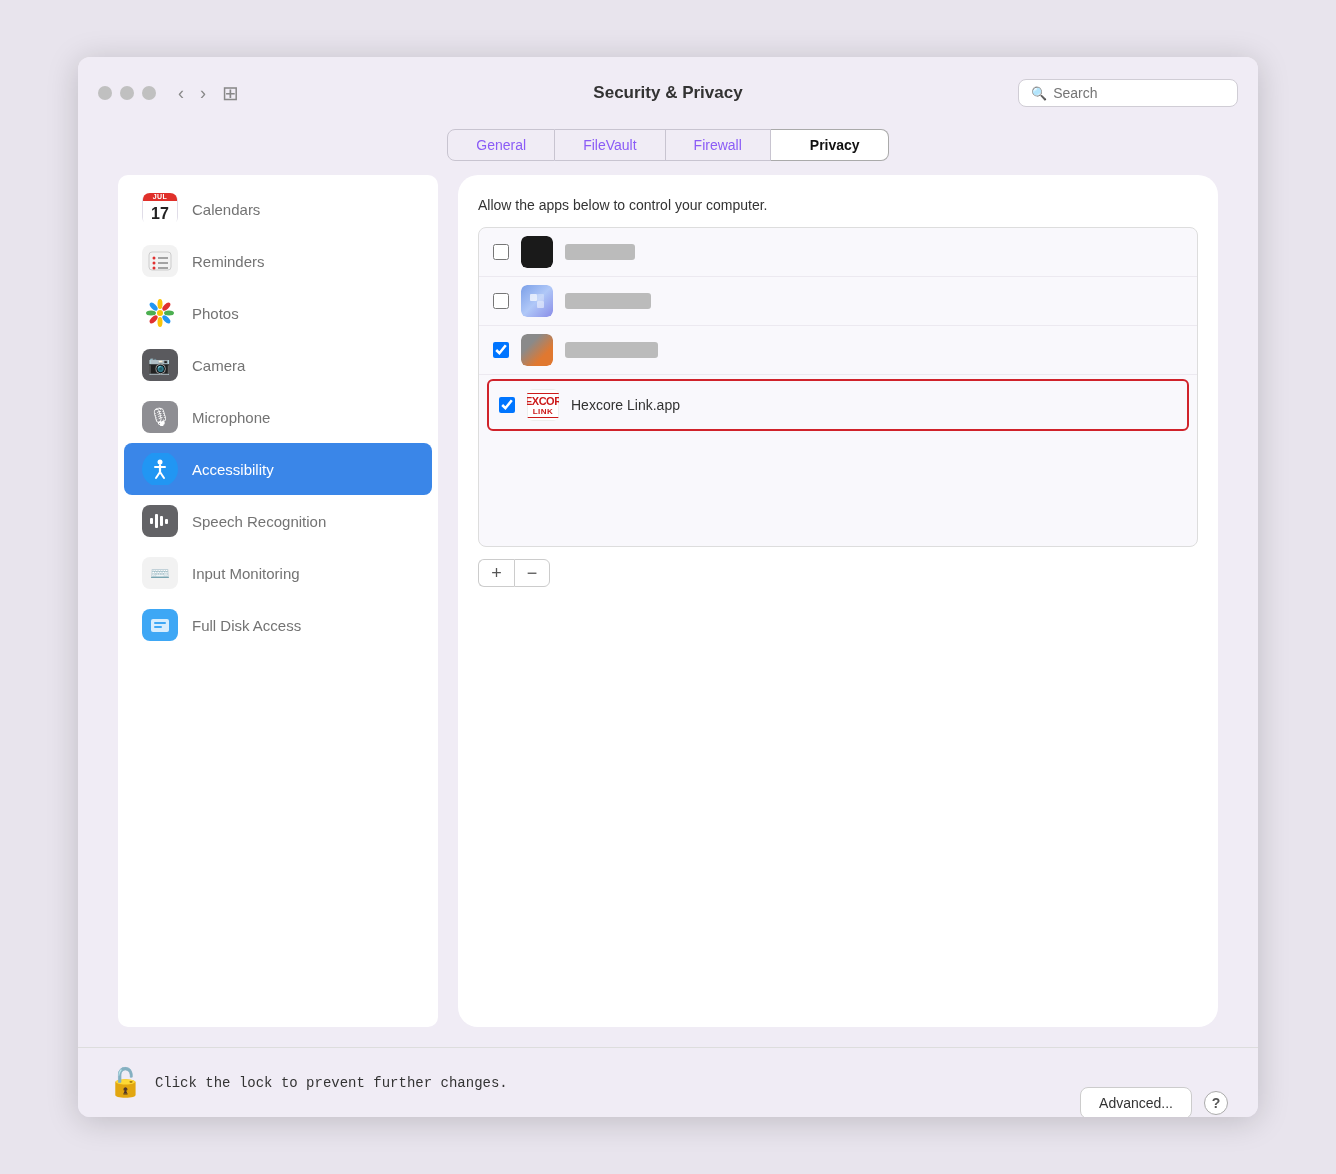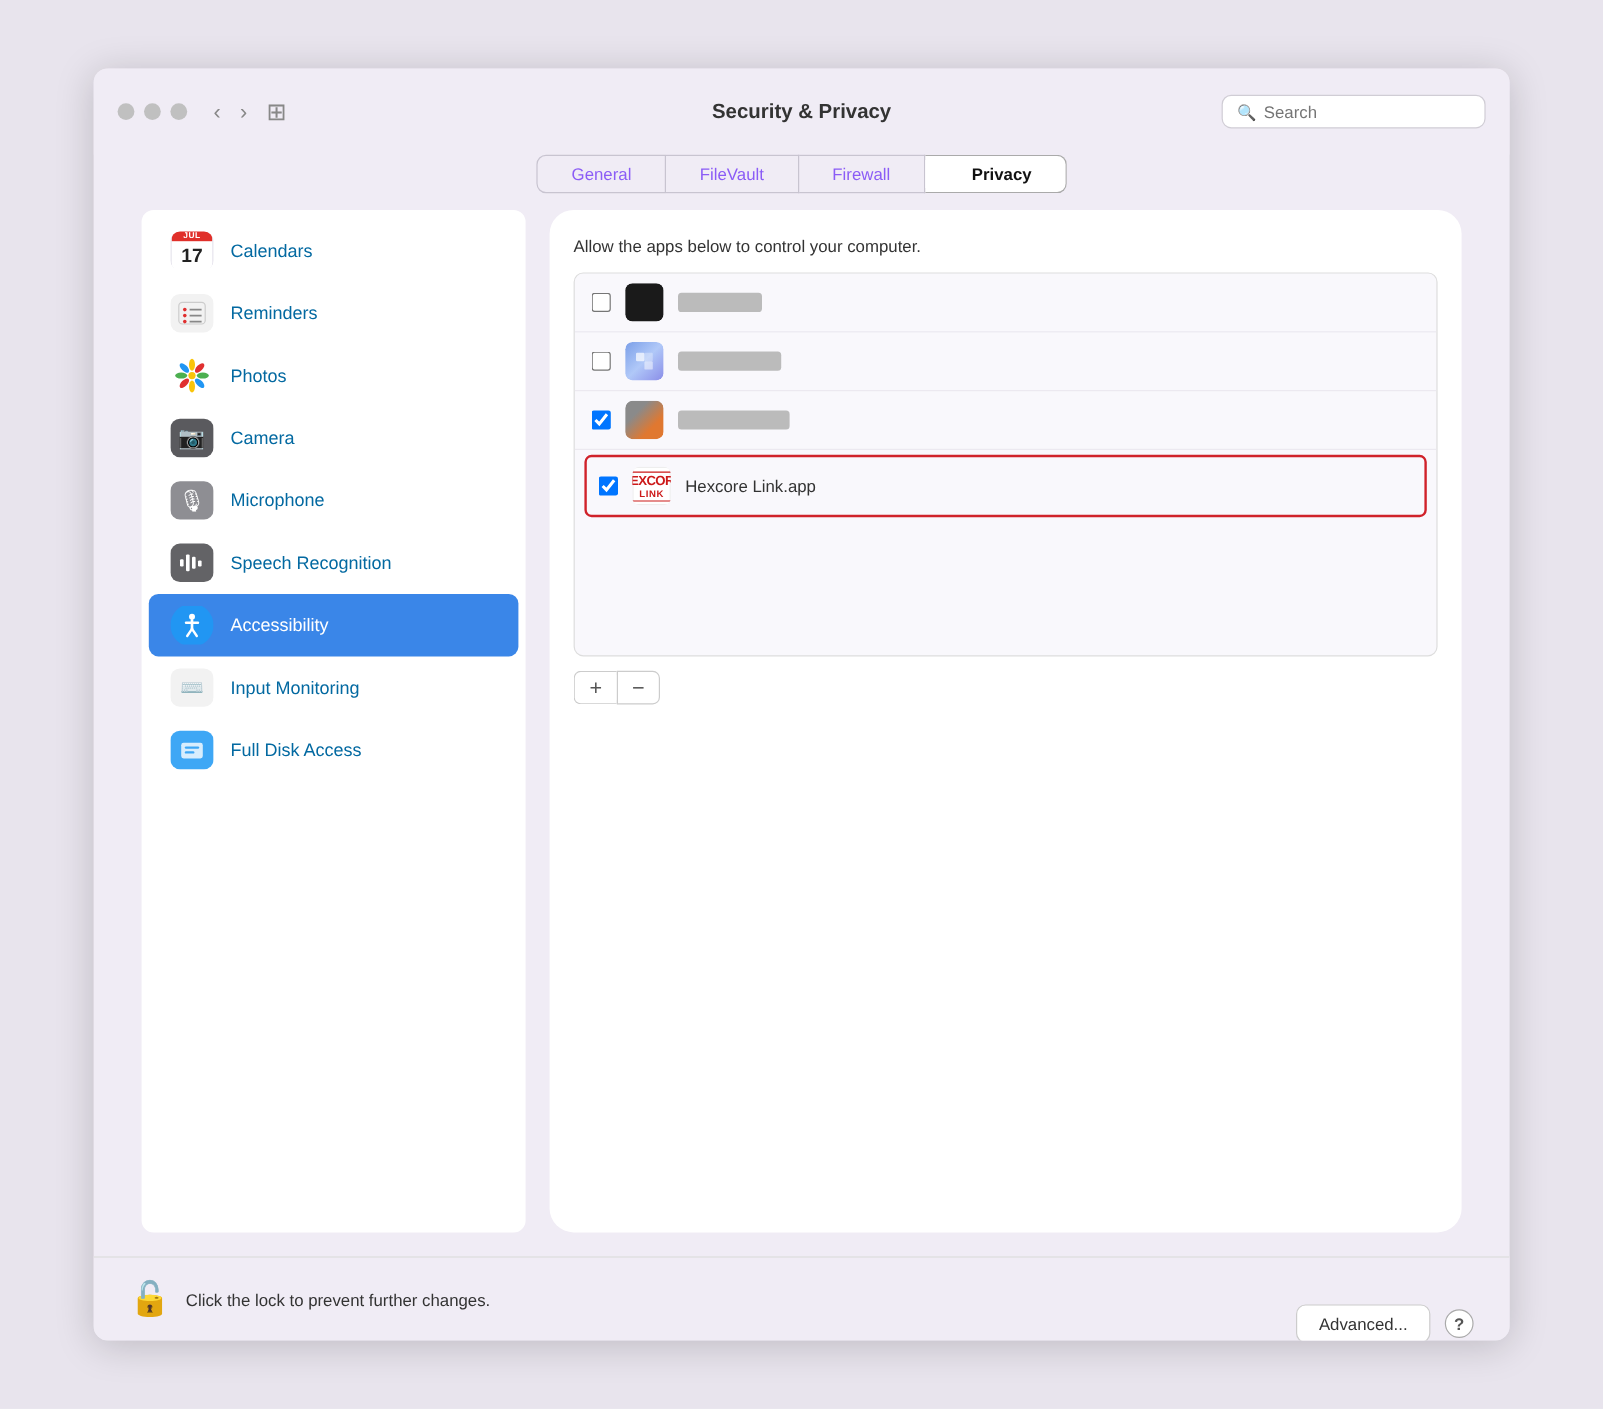--- a/index.html
+++ b/index.html
@@ -160,21 +160,21 @@
       border-radius: 8px;
       display: flex;
       align-items: center;
       justify-content: center;
       font-size: 18px;
       flex-shrink: 0;
       overflow: hidden;
     }
     .item-label {
       font-size: 15px;
-      color: #0369a1;
+      color: #737373;
     }
     
     .right-panel {
       flex: 1;
       display: flex;
       flex-direction: column;
       background: #fff;
       border-radius: 20px;
       padding: 22px 20px 20px 20px;
       overflow: hidden;
@@ -287,21 +287,21 @@
       padding: 0 30px;
       flex-shrink: 0;
       border-top: 1px solid #ddd;
     }
     .lock-icon-area {
       display: flex;
       align-items: center;
       gap: 12px;
     }
     .lock-emoji { font-size: 28px; }
-    .lock-text { font-size: 14px; color: #333; }
+    .lock-text { font-size: 14px; color: #333; font-family: Liberation Mono, monospace; }
     .footer-right {
       margin-left: auto;
       display: flex;
       align-items: center;
       gap: 12px;
       margin-top: 41px;
     }
     .advanced-btn {
       padding: 7px 18px;
       background: #fff;
@@ -533,47 +533,47 @@
         <span class="item-label">Camera</span>
       </div>
 
       <div class="sidebar-item">
         <div class="item-icon">
           <div class="mic-icon-bg">🎙</div>
         </div>
         <span class="item-label">Microphone</span>
       </div>
 
-      <div class="sidebar-item">
-        <div class="item-icon">
-          <div class="speech-icon-bg">
-            <svg width="22" height="22" viewBox="0 0 22 22" fill="none">
-              <rect x="1" y="8" width="3" height="6" rx="1" fill="white"></rect>
-              <rect x="6" y="4" width="3" height="14" rx="1" fill="white"></rect>
-              <rect x="11" y="6" width="3" height="10" rx="1" fill="white"></rect>
-              <rect x="16" y="9" width="3" height="5" rx="1" fill="white"></rect>
-            </svg>
-          </div>
-        </div>
-        <span class="item-label">Speech Recognition</span>
-      </div>
-
       <div class="sidebar-item active">
         <div class="item-icon">
           <div class="access-icon-bg">
             <svg width="22" height="22" viewBox="0 0 22 22" fill="white">
               <circle cx="11" cy="4" r="2.5"></circle>
               <line x1="11" y1="7" x2="11" y2="14" stroke="white" stroke-width="2.2" stroke-linecap="round"></line>
               <line x1="6" y1="9" x2="16" y2="9" stroke="white" stroke-width="2" stroke-linecap="round"></line>
               <line x1="11" y1="14" x2="7" y2="20" stroke="white" stroke-width="2" stroke-linecap="round"></line>
               <line x1="11" y1="14" x2="15" y2="20" stroke="white" stroke-width="2" stroke-linecap="round"></line>
             </svg>
           </div>
         </div>
         <span class="item-label">Accessibility</span>
+      </div>
+
+      <div class="sidebar-item">
+        <div class="item-icon">
+          <div class="speech-icon-bg">
+            <svg width="22" height="22" viewBox="0 0 22 22" fill="none">
+              <rect x="1" y="8" width="3" height="6" rx="1" fill="white"></rect>
+              <rect x="6" y="4" width="3" height="14" rx="1" fill="white"></rect>
+              <rect x="11" y="6" width="3" height="10" rx="1" fill="white"></rect>
+              <rect x="16" y="9" width="3" height="5" rx="1" fill="white"></rect>
+            </svg>
+          </div>
+        </div>
+        <span class="item-label">Speech Recognition</span>
       </div>
 
       <div class="sidebar-item">
         <div class="item-icon">
           <div class="input-icon-bg">⌨️</div>
         </div>
         <span class="item-label">Input Monitoring</span>
       </div>
 
       <div class="sidebar-item">

